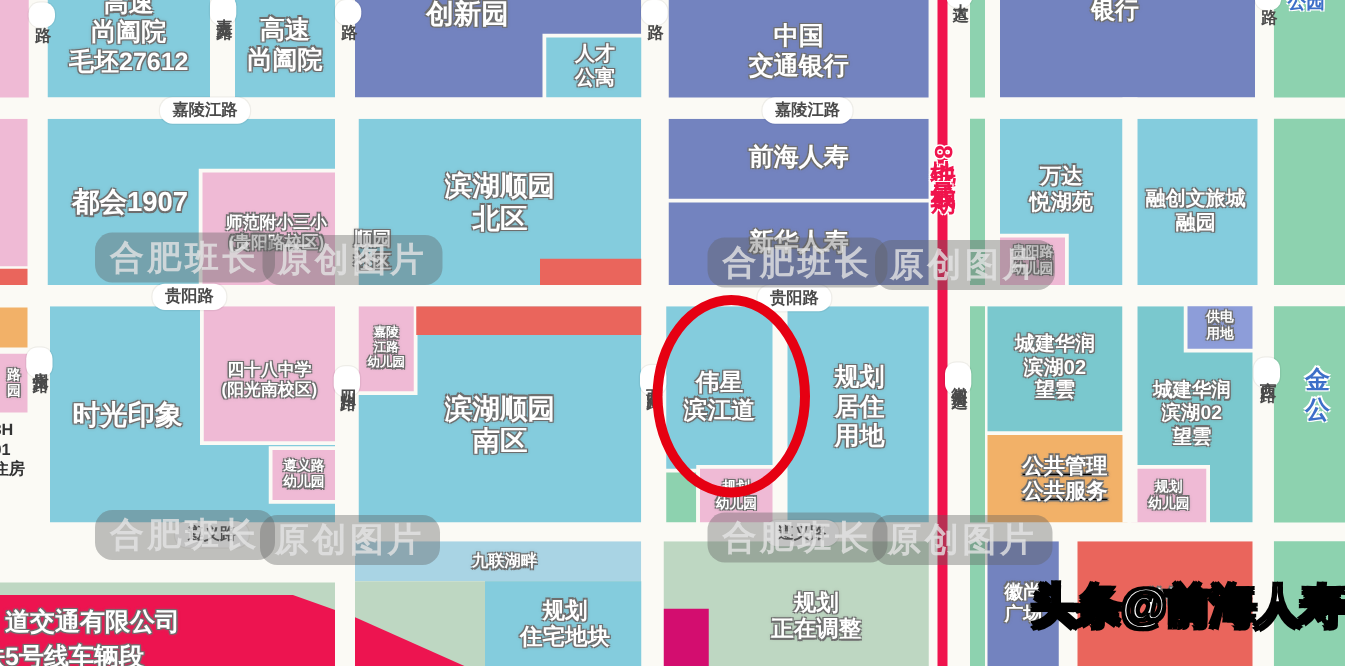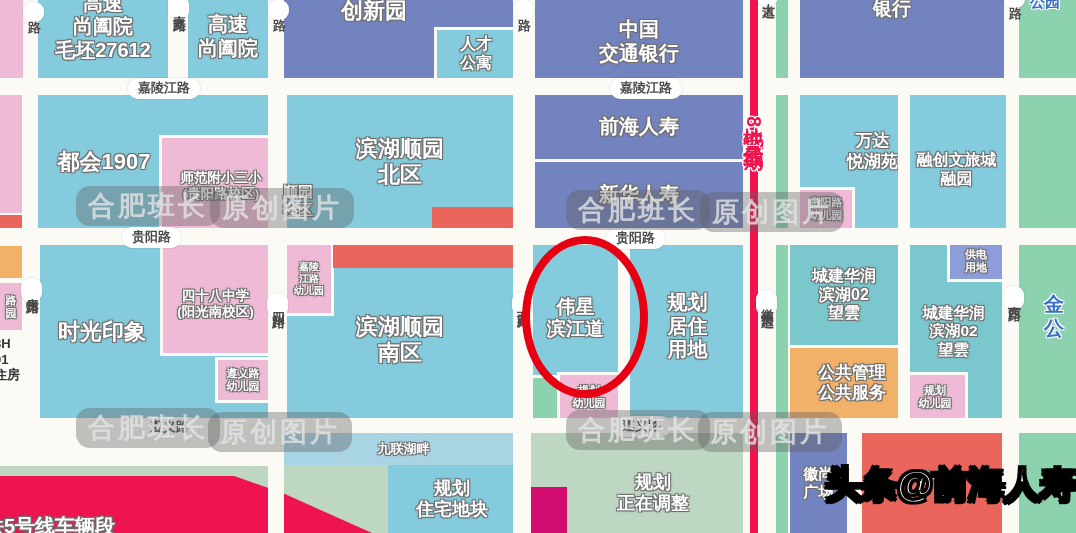--- a/index.html
+++ b/index.html
@@ -100,21 +100,21 @@
         <div class="blk-label" style="font-size: 22px; transform: translate(0px, 0px);">滨湖顺园
 北区</div>
       </div>
       <div class="blk c-redblock" style="left: 432px; top: 207px; width: 85px; height: 21px;"></div>
       <div class="blk c-blue" style="left: 535px; top: 95px; width: 208px; height: 64px;">
         <div class="blk-label" style="font-size: 20px; transform: translate(0px, 0px);">前海人寿</div>
       </div>
       <div class="blk c-blue" style="left: 535px; top: 162px; width: 208px; height: 66px;">
         <div class="blk-label" style="font-size: 20px; transform: translate(0px, 0px);">新华人寿</div>
       </div>
-      <div class="blk c-cyan" style="left: 800px; top: 95px; width: 98px; height: 133px; justify-content: flex-end;">
+      <div class="blk c-cyan" style="left: 800px; top: 95px; width: 98px; height: 133px;">
         <div class="blk-label" style="font-size: 17px; transform: translate(0px, -10px);">万达
 悦湖苑</div>
       </div>
       <div class="blk c-pink outlined" style="left: 800px; top: 190px; width: 52px; height: 38px;">
         <div class="blk-label" style="font-size: 11px; transform: translate(0px, 0px);">贵阳路
 幼儿园</div>
       </div>
       <div class="blk c-cyan" style="left: 905px; top: 95px; width: 103px; height: 133px;">
         <div class="blk-label" style="font-size: 16px; transform: translate(0px, 8px);">融创文旅城
 融园</div>
@@ -152,21 +152,21 @@
       <div class="blk c-cyan" style="left: 630px; top: 245px; width: 115px; height: 173px;">
         <div class="blk-label" style="font-size: 20px; transform: translate(0px, -5px);">规划
 居住
 用地</div>
       </div>
       <div class="blk c-teal" style="left: 790px; top: 245px; width: 108px; height: 100px;">
         <div class="blk-label" style="font-size: 16px; transform: translate(0px, 0px);">城建华润
 滨湖02
 望雲</div>
       </div>
-      <div class="blk c-orange" style="left: 790px; top: 348px; width: 124px; height: 70px;">
+      <div class="blk c-orange" style="left: 790px; top: 348px; width: 124px; height: 70px; text-decoration: underline;">
         <div class="blk-label" style="font-size: 17px; transform: translate(0px, 0px);">公共管理
 公共服务</div>
       </div>
       <div class="blk c-teal" style="left: 905px; top: 245px; width: 97px; height: 173px;">
         <div class="blk-label" style="font-size: 15.5px; transform: translate(0px, 0px);">城建华润
 滨湖02
 望雲</div>
       </div>
       <div class="blk c-periwinkle outlined" style="left: 950px; top: 243px; width: 52px; height: 36px;">
         <div class="blk-label" style="font-size: 11px; transform: translate(0px, 0px);">供电
@@ -232,20 +232,21 @@
       <div class="pill-v" style="left: 1004px; top: -12px;">路</div>
       <div class="pill-v" style="left: 1003px; top: 286px;">广西路</div>
     </div>
   <div id="layer-texts" class="layer">
       <div class="maptext t-white" style="font-size: 15px; left: 283px; top: 183px;">顺园
 社区</div>
       <div class="maptext t-blue" style="font-size: 15px; left: 1030px; top: -7px;">公园</div>
       <div class="maptext t-blue" style="font-size: 20px; left: 1044px; top: 292px;">金
 公</div>
       <div class="maptext t-metro" style="font-size: 20px; left: 742px; top: 112px;">地铁8号线二期</div>
+      <div class="maptext t-white" style="font-size: 20px; left: 4px; top: 486px;">道交通有限公司</div>
       <div class="maptext t-white" style="font-size: 20px; left: -16px; top: 514px;">铁5号线车辆段</div>
       <div class="maptext t-dark" style="font-size: 13px; left: -6px; top: 336px;">8H
 01
 住房</div>
     </div>
   <div id="layer-watermarks" class="layer">
       <div class="wm" style="left: 76px; top: 186px;">合肥班长</div>
       <div class="wm" style="left: 210px; top: 188px;">原创图片</div>
       <div class="wm" style="left: 566px; top: 190px;">合肥班长</div>
       <div class="wm" style="left: 700px; top: 192px;">原创图片</div>

